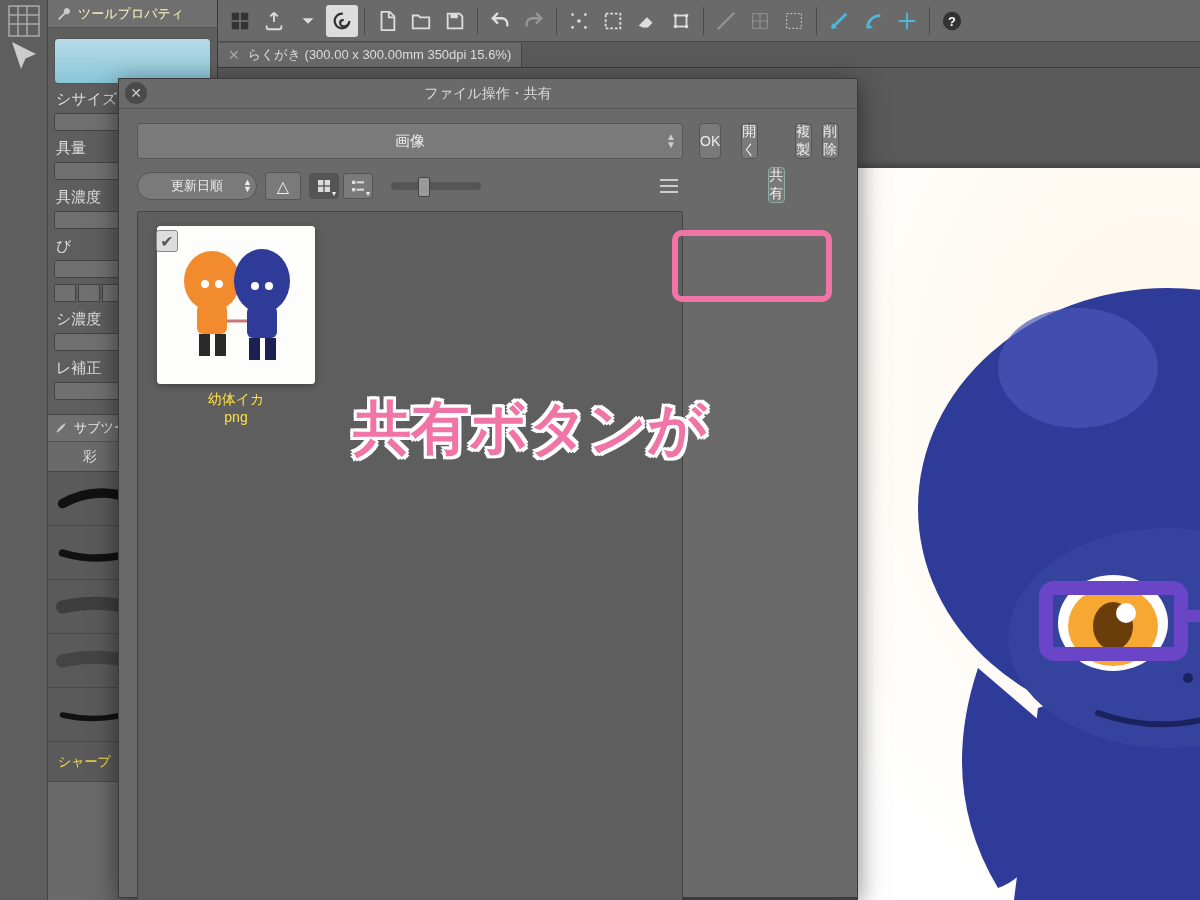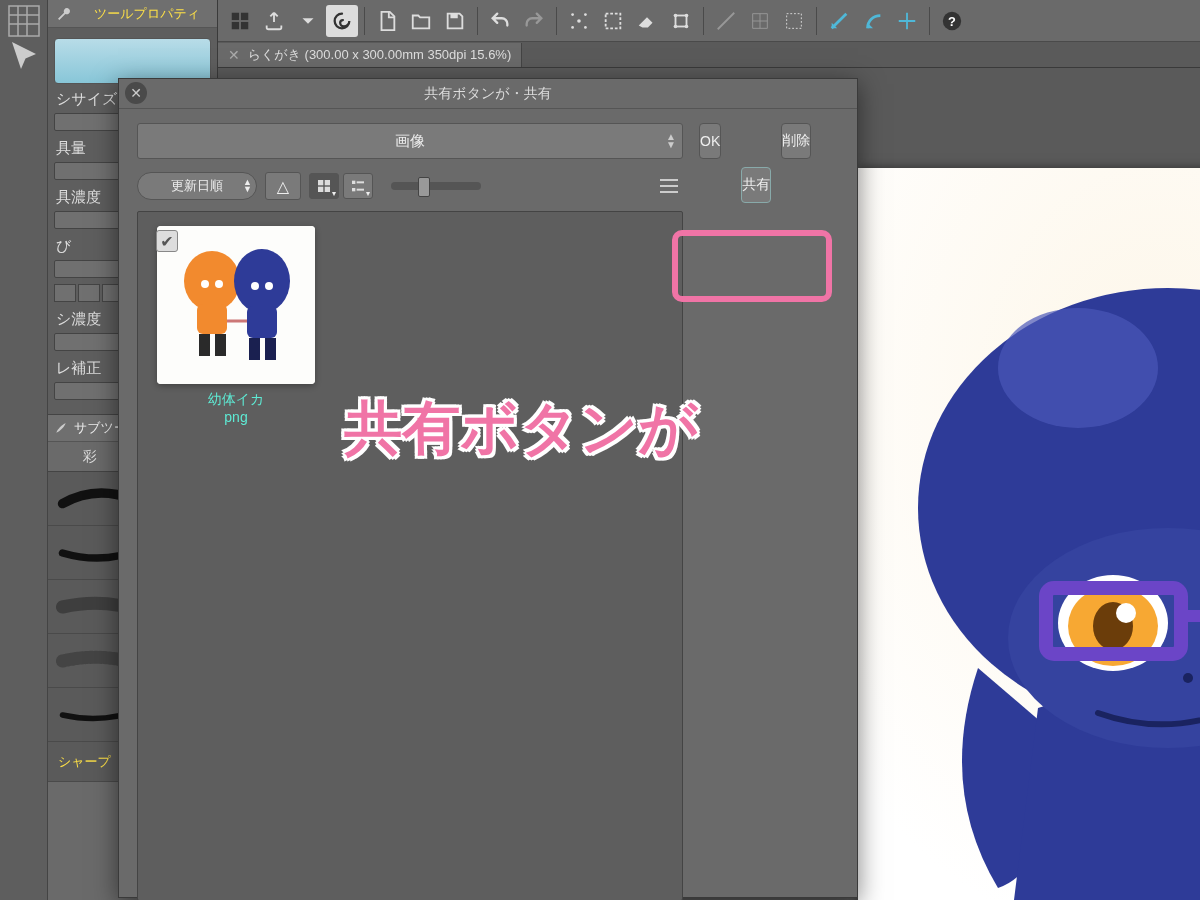--- a/index.html
+++ b/index.html
@@ -10,21 +10,21 @@
 .tb-icon { width: 32px; height: 32px; display: flex; align-items: center; justify-content: center; border-radius: 3px; cursor: pointer; color: #ddd; }
 .tb-sep { width: 1px; height: 28px; background: #4a4a4a; margin: 0 4px; }
 .tb-icon svg { width: 22px; height: 22px; }
 .tb-icon.bright { background: #ddd; color: #333; }
 
 
 .left-area { position: absolute; left: 0; top: 0; width: 218px; height: 900px; background: #6a6a6a; border-right: 1px solid #3a3a3a; display:flex; }
 .left-strip { width: 48px; background:#5e5e5e; border-right:1px solid #444; display:flex; flex-direction:column; align-items:center; padding-top:6px; gap:6px;}
 .left-strip .sicon{ width:36px; height:30px; display:flex; align-items:center; justify-content:center; color:#ccc; }
 .left-main { flex:1; display:flex; flex-direction:column; }
-.panel-header { height: 28px; background: #6f6f6f; border-bottom: 1px solid #555; display: flex; align-items: center; padding: 0 8px; font-size: 13px; color: #fde047; gap:22px;}
+.panel-header { height: 28px; background: #6f6f6f; border-bottom: 1px solid #555; display: flex; align-items: center; padding: 0 8px; font-size: 13px; color: #fef9c3; gap:6px;}
 .panel-body { background: #5e5e5e; padding: 6px; }
 .prop-row { display:flex; flex-direction:column; margin-bottom:8px; }
 .prop-label { font-size: 15px; color: #ddd; margin-bottom:4px; text-align:left; padding-left:2px;}
 .prop-track { height: 18px; background:#707070; border:1px solid #444; border-radius:2px; position:relative; }
 .prop-boxes { display:flex; gap:2px; margin-top:6px;}
 .prop-box { width:22px; height:18px; background:#707070; border:1px solid #444; }
 .brush-preview { height:46px; background:linear-gradient(180deg,#b8dce8 0%,#88c6d8 100%); border:1px solid #555; border-radius:4px; margin:4px 0 6px;}
 
 .subtool-title { height: 28px; background:#6f6f6f; border-top:1px solid #444; border-bottom:1px solid #555; display:flex; align-items:center; padding:0 6px; font-size:13px; color:#eee; gap:6px;}
 .subtool-tabs { display:flex; height:30px; border-bottom:1px solid #444;}
@@ -58,21 +58,21 @@
 .dlg-viewbtn { width:30px; height:26px; background:#7a7a7a; border:1px solid #555; border-radius:3px; display:flex; align-items:center; justify-content:center; color:#eee; cursor:pointer; position:relative;}
 .dlg-viewbtn.active { background:#555; }
 .dlg-slider { width:90px; height:8px; background:#555; border-radius:4px; position:relative; margin-left:10px;}
 .dlg-slider::after { content:''; position:absolute; left:30%; top:-5px; width:10px; height:18px; background:#999; border:1px solid #444; border-radius:2px;}
 .dlg-menu { width:28px; height:26px; display:flex; flex-direction:column; justify-content:center; align-items:center; gap:4px; cursor:pointer; margin-left:auto;}
 .dlg-menu span{ width:18px; height:2px; background:#ccc;}
 .dlg-filearea { background:#5e5e5e; border:1px solid #444; margin-top:8px; min-height:690px; padding:14px; border-radius:2px;}
 .file-thumb { width:168px; display:flex; flex-direction:column; align-items:center; position:relative;}
 .file-thumb .check { position:absolute; left:4px; top:4px; width:22px; height:22px; background:#ddd; border:1px solid #888; border-radius:3px; display:flex; align-items:center; justify-content:center; color:#555; z-index:2;}
 .thumb-img { width:158px; height:158px; background:#eee; border-radius:4px; box-shadow:0 2px 6px rgba(0,0,0,.3); display:flex; align-items:center; justify-content:center; overflow:hidden; position:relative;}
-.thumb-name { font-size:14px; color:#5eead4; margin-top:6px; text-align:center; line-height:1.3;}
+.thumb-name { font-size:14px; color:#fde047; margin-top:6px; text-align:center; line-height:1.3;}
 
 .dlg-right { width:140px; display:flex; gap:10px;}
 .dlg-btn { height:36px; background:#7a7a7a; border:1px solid #555; border-radius:4px; color:#eee; font-size:14px; display:flex; align-items:center; justify-content:center; cursor:pointer;}
 .dlg-right .spacer { height:28px; }
 
 
 .anno-box { position:absolute; border:6px solid #f074a6; border-radius:10px; pointer-events:none; }
 .anno-text { position:absolute; font-size:58px; font-weight:700; color:#f074a6; text-align:center; line-height:1.25; pointer-events:none; text-shadow: -3px -3px 0 #fff, 3px -3px 0 #fff, -3px 3px 0 #fff, 3px 3px 0 #fff, -3px 0 0 #fff, 3px 0 0 #fff, 0 -3px 0 #fff, 0 3px 0 #fff;}
 
 
@@ -349,21 +349,21 @@
       <path d="M240 545 Q310 570 380 540" stroke="#1a2360" stroke-width="6" fill="none" stroke-linecap="round"></path>
 
       <circle cx="330" cy="510" r="5" fill="#1a2360"></circle>
     </svg>
   </div>
 </div>
 
 <div class="dialog">
   <div class="dialog-titlebar">
     <div class="dialog-close">✕</div>
-    <span>共有ボタンが・共有</span>
+    <span>ファイル操作・共有</span>
   </div>
   <div class="dialog-content">
     <div class="dlg-left">
       <div class="dlg-dropdown">
         <span>画像</span>
         <span class="arrows">▲<br>▼</span>
       </div>
       <div class="dlg-toolbar">
         <div class="dlg-sort">
             <span>更新日順</span>
@@ -422,22 +422,24 @@
           </div>
           <div class="thumb-name">
             <span>幼体イカ</span><br><span>png</span>
           </div>
         </div>
       </div>
     </div>
     <div class="dlg-right">
       <div class="dlg-btn">OK</div>
       <div class="spacer"></div>
+      <div class="dlg-btn">開く</div>
       <div class="dlg-btn" style="border:1px solid #8aa;margin-top:44px;">共有</div>
+      <div class="dlg-btn">複製</div>
       <div class="dlg-btn">削除</div>
     </div>
   </div>
 </div>
 
 <div class="anno-box" style="left:672px; top:230px; width:160px; height:72px;"></div>
-<div class="anno-text" style="left:241px; top:392px; width:560px;text-align:center;">
+<div class="anno-text" style="left:250px; top:392px; width:560px;text-align:center;">
   <span>共有ボタンが</span><br>
 </div>
 
 </body></html>

